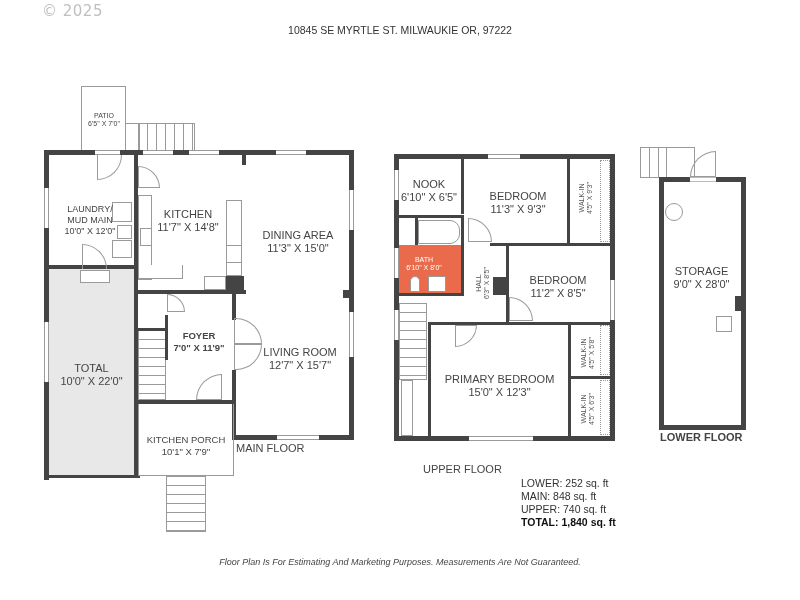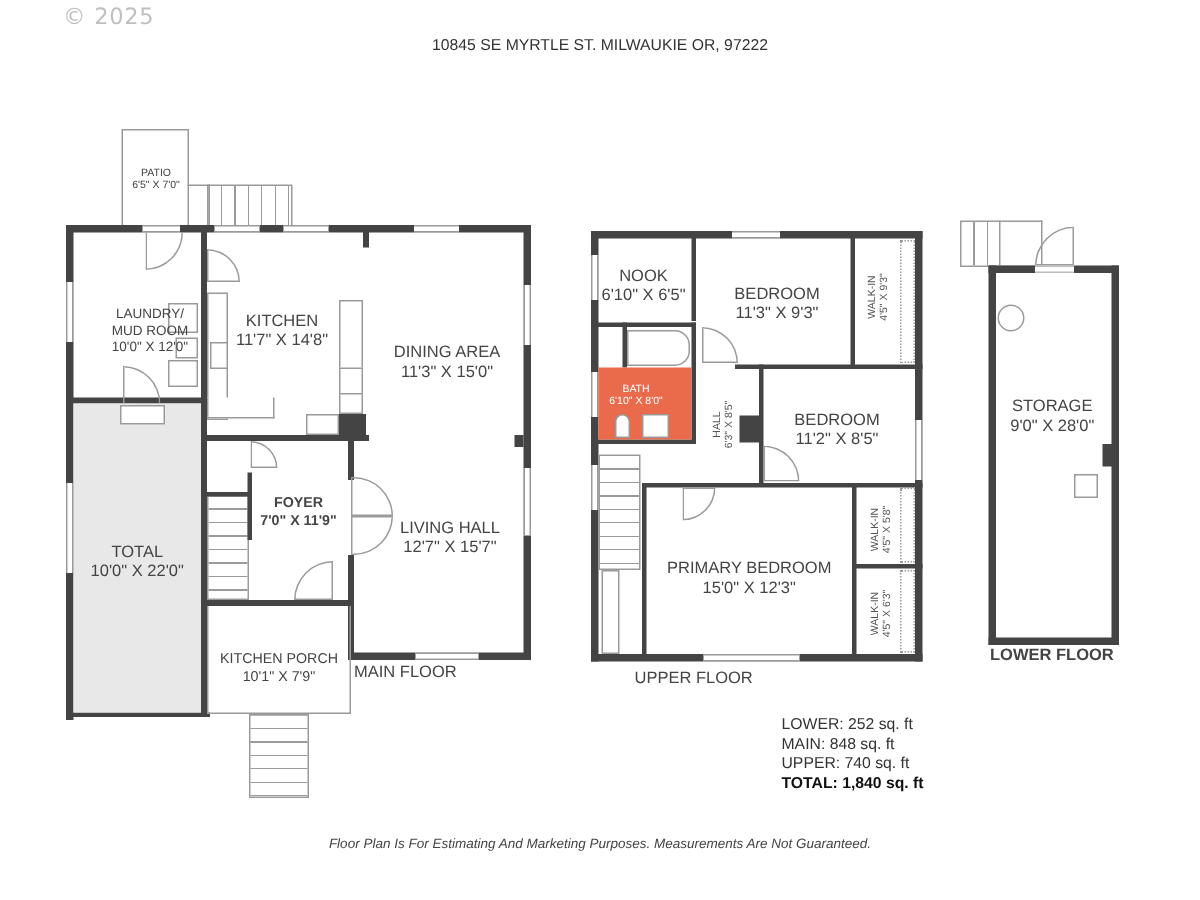--- a/index.html
+++ b/index.html
@@ -93,43 +93,43 @@
   <div class="wall" style="left:138px; top:328px; width:30px; height:3px;"></div>
   <div class="wall" style="left:165px; top:315px; width:3px; height:45px;"></div>
   <div class="door-arc" style="left:167px; top:294px; width:18px; height:18px; border-radius:0 18px 0 0;"></div>
   <div class="door-arc" style="left:196px; top:374px; width:26px; height:26px; border-radius:26px 0 0 0;"></div>
   <div class="door-arc" style="left:234px; top:318px; width:28px; height:26px; border-radius:0 26px 0 0;"></div>
   <div class="door-arc" style="left:234px; top:344px; width:28px; height:26px; border-radius:0 0 26px 0;"></div>
 
   <div class="thin" style="left:138px; top:404px; width:96px; height:72px; border-top:none;"></div>
   <div class="stairs-h" style="left:166px; top:476px; width:40px; height:56px;"></div>
 
-  <div class="room-label" style="left:48px; top:204px; width:104px; font-size:9px; line-height:11px;">
+  <div class="room-label" style="left:48px; top:204px; width:84px; font-size:9px; line-height:11px;">
     <span class="dim">LAUNDRY/</span>
-    <span class="dim">MUD ROOM</span>
+    <span class="dim">MUD MAIN</span>
     <span class="dim">10'0" X 12'0"</span>
   </div>
   <div class="room-label" style="left:150px; top:208px; width:76px;">
     <span class="dim">KITCHEN</span>
     <span class="dim">11'7" X 14'8"</span>
   </div>
   <div class="room-label" style="left:250px; top:229px; width:96px;">
     <span class="dim">DINING AREA</span>
     <span class="dim">11'3" X 15'0"</span>
   </div>
   <div class="room-label" style="left:49px; top:362px; width:85px;">
     <span class="dim">TOTAL</span>
     <span class="dim">10'0" X 22'0"</span>
   </div>
   <div class="room-label" style="left:168px; top:330px; width:62px; font-size:9.5px; line-height:12px;font-weight:bold;">
     <span class="dim">FOYER</span>
     <span class="dim">7'0" X 11'9"</span>
   </div>
   <div class="room-label" style="left:252px; top:346px; width:96px;">
-    <span class="dim">LIVING HALL</span>
+    <span class="dim">LIVING ROOM</span>
     <span class="dim">12'7" X 15'7"</span>
   </div>
   <div class="room-label" style="left:138px; top:434px; width:96px; font-size:9.5px; line-height:12px;">
     <span class="dim">KITCHEN PORCH</span>
     <span class="dim">10'1" X 7'9"</span>
   </div>
   <div class="floor-label" style="left:236px; top:442px;">MAIN FLOOR</div>
 </div>
 
 <div>
@@ -201,21 +201,21 @@
     <span class="dim">4'5" X 5'8"</span>
   </div>
   <div class="room-label" style="left:431px; top:373px; width:137px;">
     <span class="dim">PRIMARY BEDROOM</span>
     <span class="dim">15'0" X 12'3"</span>
   </div>
   <div class="room-label small-label vert" style="left:563px; top:401px; width:50px; color:#555;">
     <span class="dim">WALK-IN</span>
     <span class="dim">4'5" X 6'3"</span>
   </div>
-  <div class="floor-label" style="left:395px; top:446px;padding-left:28px;">UPPER FLOOR</div>
+  <div class="floor-label" style="left:395px; top:463px;padding-left:28px;">UPPER FLOOR</div>
 </div>
 
 <div>
   <div class="stairs" style="left:640px; top:147px; width:27px; height:31px;"></div>
   <div class="thin" style="left:666px; top:147px; width:29px; height:31px; border-left:none;"></div>
   <div class="door-arc" style="left:690px; top:151px; width:26px; height:26px; border-radius:26px 0 0 0;"></div>
   <div class="wall" style="left:659px; top:177px; width:87px; height:5px;"></div>
   <div class="win" style="left:690px; top:177px; width:26px; height:5px; border-color:#bbb;"></div>
   <div class="wall" style="left:659px; top:177px; width:5px; height:253px;"></div>
   <div class="wall" style="left:741px; top:177px; width:5px; height:253px;"></div>

